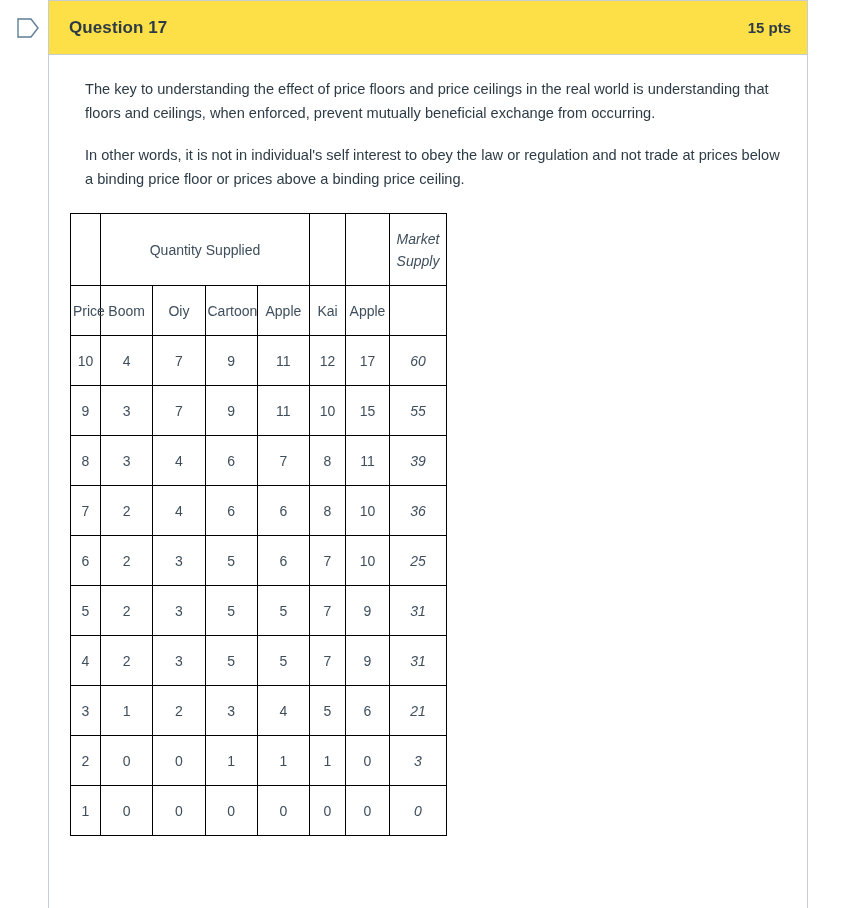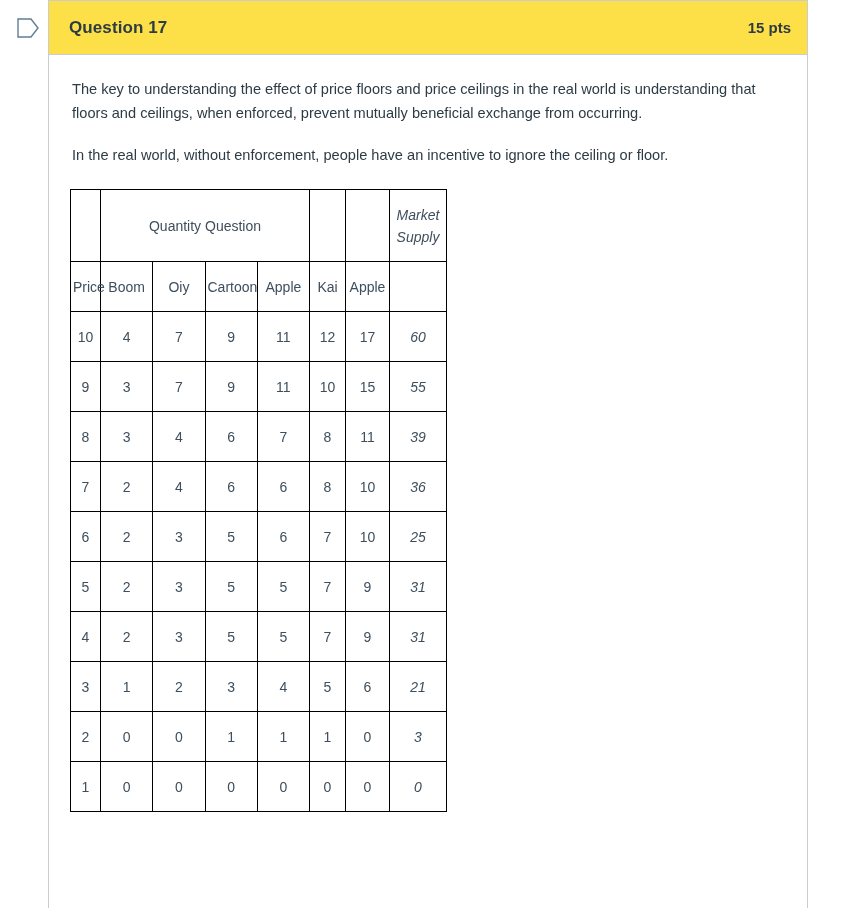--- a/index.html
+++ b/index.html
@@ -63,21 +63,21 @@
   }
 
   
   #question-body {
     padding: 22px 24px 0 20px;
   }
   .para {
     font-size: 14.6px;
     line-height: 24px;
     color: #2d3b45;
-    margin: 0 0 18px 3px;
+    margin: 0 0 18px 16px;
     max-width: 720px;
   }
   .para:last-of-type { margin-bottom: 0; }
 
   
   #supply-table-wrap {
     margin-top: 22px;
     padding-left: 1px;
   }
   table#supply-table {
@@ -124,28 +124,28 @@
 <div id="question-card">
 
   <div id="question-header">
     <div id="question-title">Question 17</div>
     <div id="question-points">15 pts</div>
   </div>
 
   <div id="question-body">
 
     <p class="para">The key to understanding the effect of price floors and price ceilings in the real world is understanding that floors and ceilings, when enforced, prevent mutually beneficial exchange from occurring.</p>
-    <p class="para">In the real world, without enforcement, people have an incentive to ignore the ceiling or floor.</p>
+    <p class="para">In other words, it is not in individual's self interest to obey the law or regulation and not trade at prices below a binding price floor or prices above a binding price ceiling.</p>
 
     <div id="supply-table-wrap">
       <table id="supply-table">
         <tbody>
           <tr>
             <td class="hdr-top c-price"></td>
-            <td class="hdr-top" colspan="4">Quantity Question</td>
+            <td class="hdr-top" colspan="4">Quantity Supplied</td>
             <td class="hdr-top c-kai"></td>
             <td class="hdr-top c-mint"></td>
             <td class="hdr-top c-market market-label">Market Supply</td>
           </tr>
           <tr>
             <td class="c-price">Price</td>
             <td class="c-boom">Boom</td>
             <td class="c-oiy">Oiy</td>
             <td class="c-cartoon">Cartoon</td>
             <td class="c-apple">Apple</td>

